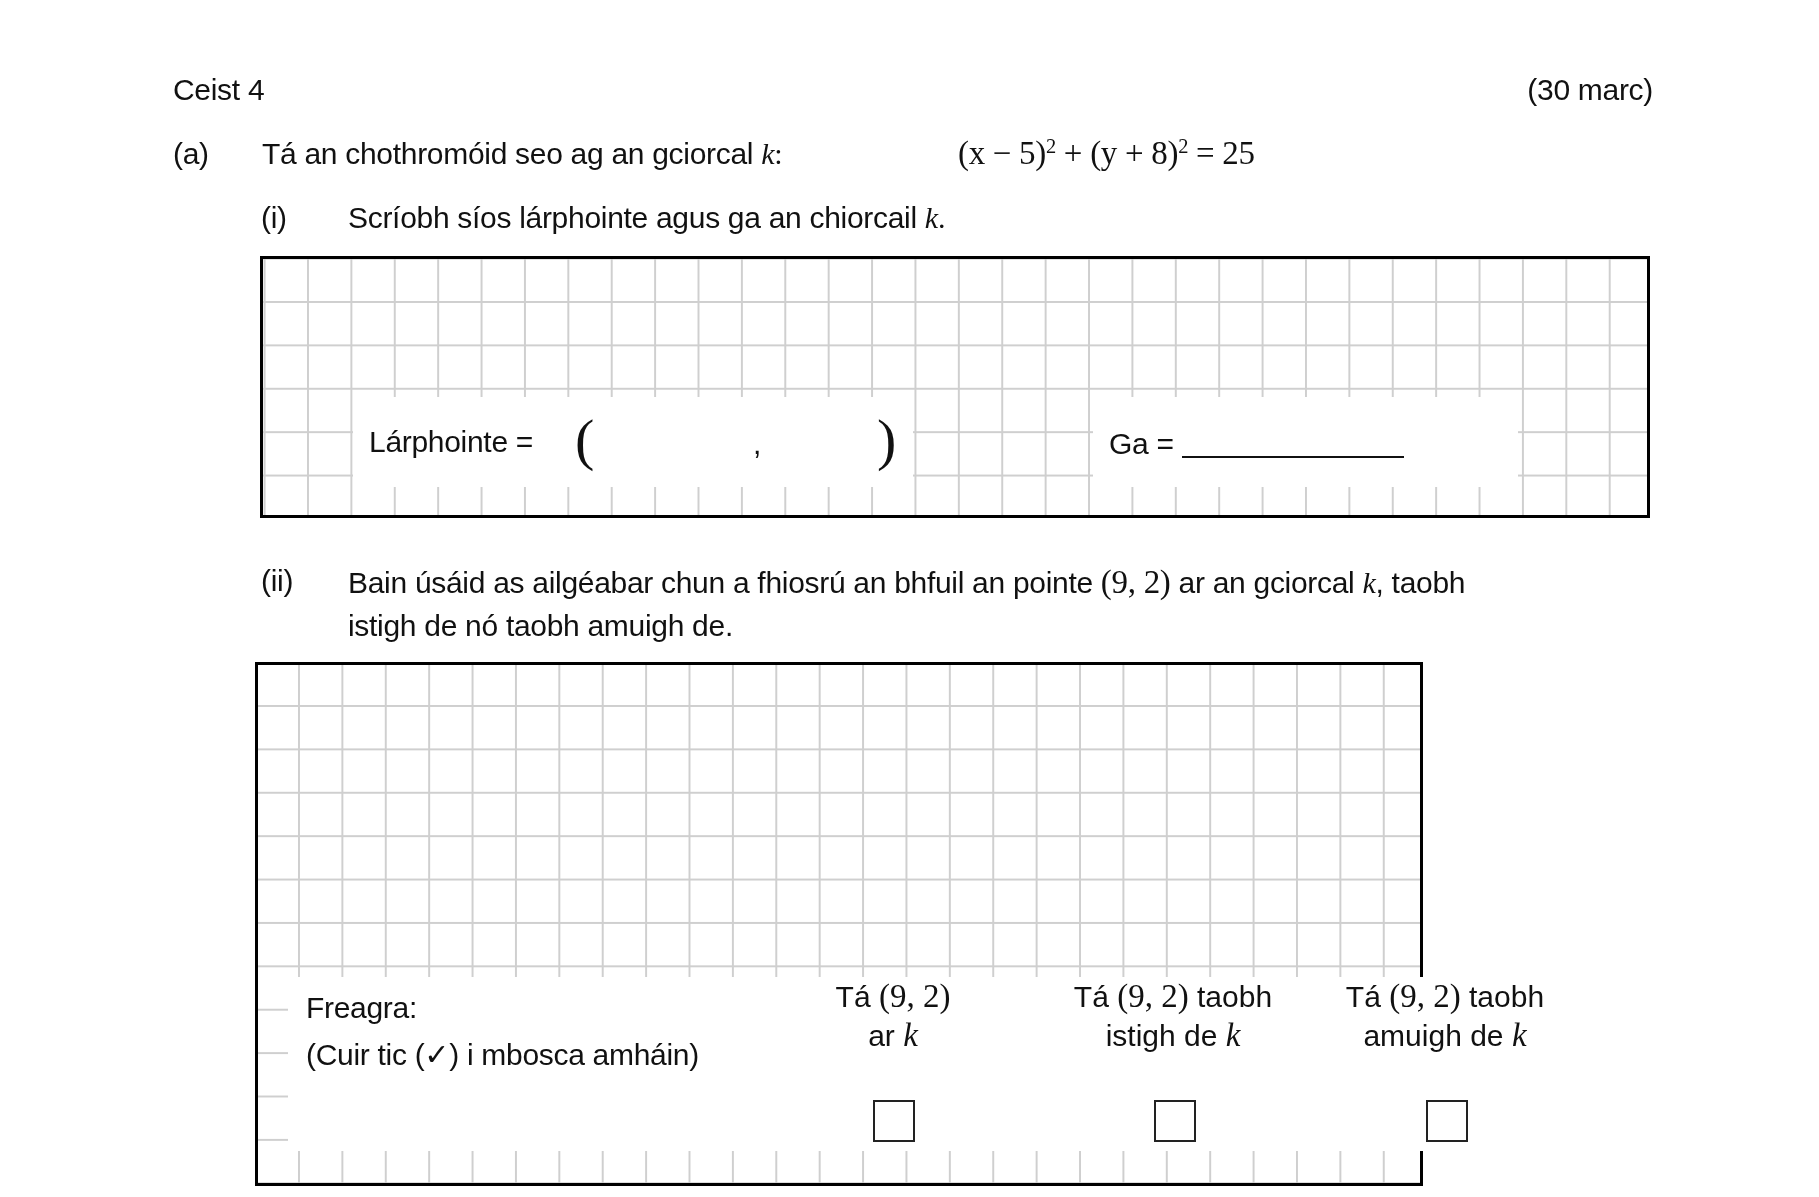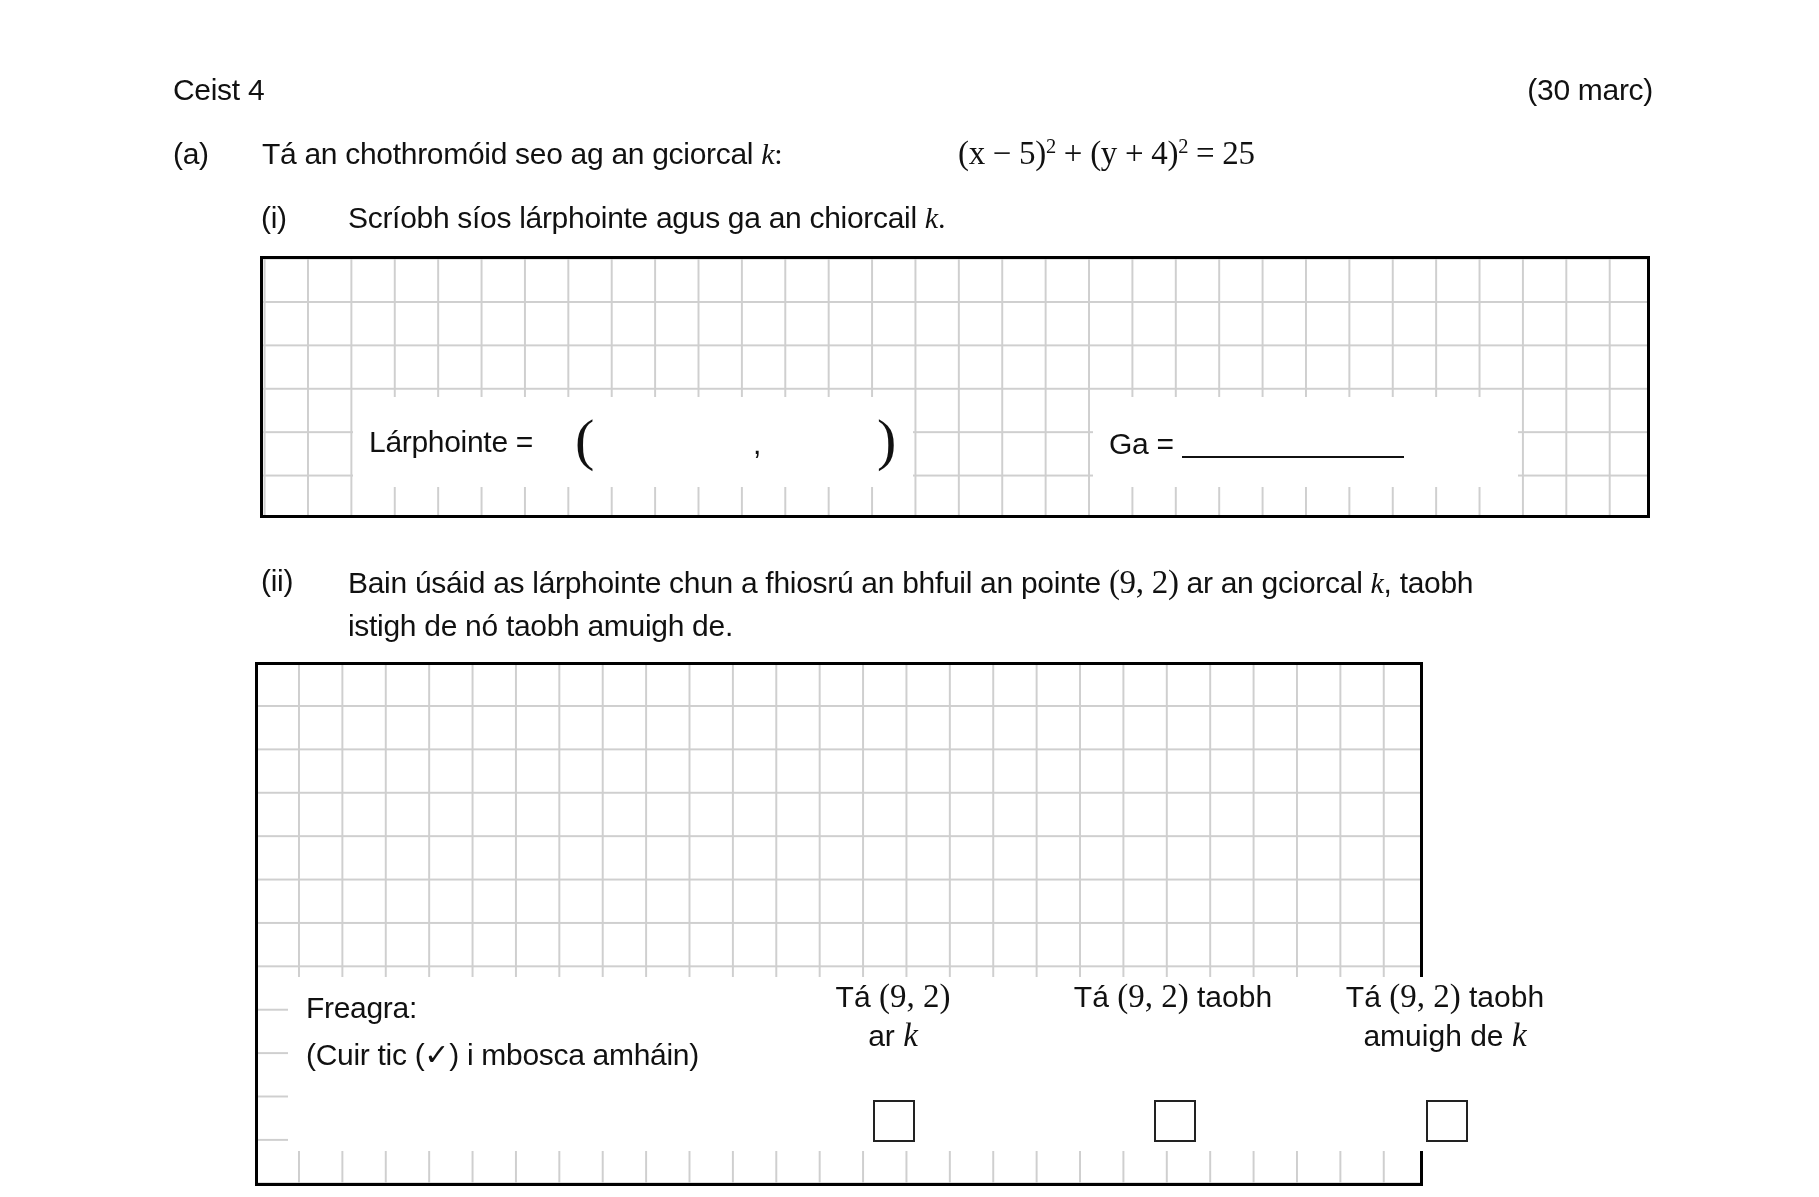--- a/index.html
+++ b/index.html
@@ -27,21 +27,21 @@
 
 <div class="abs t b" style="left:173px; top:73px;">Ceist 4</div>
 <div class="abs t b" style="right:166px; top:73px;">(30 marc)</div>
 
 <div class="abs t b" style="left:173px; top:137px;">(a)</div>
 <div class="abs t" style="left:262px; top:137px;">
   <span>Tá an chothromóid seo ag an gciorcal</span>
   <span class="math mi">k</span><span class="math">:</span>
 </div>
 <div class="abs t math" style="left:958px; top:135px; font-size:33px;">
-  <span>(x − 5)</span><sup>2</sup><span> + </span><span>(y + 4)</span><sup>2</sup><span> = 25</span>
+  <span>(x − 5)</span><sup>2</sup><span> + </span><span>(y + 8)</span><sup>2</sup><span> = 25</span>
 </div>
 
 <div class="abs t b" style="left:261px; top:201px;">(i)</div>
 <div class="abs t" style="left:348px; top:201px;text-align:right;">
   <span>Scríobh síos lárphointe agus ga an chiorcail</span>
   <span class="math mi">k</span><span class="math">.</span>
 </div>
 
 <div class="box" style="left:260px; top:256px; width:1390px; height:262px; background-position:44px 42px;">
   <div class="panel" style="left:830px; top:138px; width:425px; height:90px;">
@@ -52,37 +52,38 @@
     <span class="abs math" style="left:222px; top:8px; font-size:58px; line-height:70px;">(</span>
     <span class="abs" style="left:298px; top:10px; width:95px; height:60px;"></span>
     <span class="abs t b" style="left:400px; top:30px;">,</span>
     <span class="abs" style="left:420px; top:10px; width:100px; height:60px;"></span>
     <span class="abs math" style="left:524px; top:8px; font-size:58px; line-height:70px;">)</span>
   </div>
 </div>
 
 <div class="abs t b" style="left:261px; top:564px;">(ii)</div>
 <div class="abs t" style="left:348px; top:564px;">
-  <span>Bain úsáid as </span><span class="b">lárphointe</span><span> chun a fhiosrú an bhfuil an pointe </span><span class="math" style="font-size:33px;">(9, 2)</span><span> ar an gciorcal </span><span class="math mi">k</span><span>, taobh</span>
+  <span>Bain úsáid as </span><span class="b">ailgéabar</span><span> chun a fhiosrú an bhfuil an pointe </span><span class="math" style="font-size:33px;">(9, 2)</span><span> ar an gciorcal </span><span class="math mi">k</span><span>, taobh</span>
 </div>
 <div class="abs t" style="left:348px; top:609px;">istigh de nó taobh amuigh de.</div>
 
 <div class="box" style="left:255px; top:662px; width:1168px; height:524px; background-position:40px 40px;">
   <div class="panel" style="left:30px; top:312px; width:1330px; height:174px;">
     <div class="abs t" style="left:18px; top:14px;">Freagra:</div>
     <div class="abs t" style="left:18px; top:60px;text-align:center;"><span>(Cuir tic (✓) i mbosca </span><span class="b">amháin</span><span>)</span></div>
 
     <div class="opt" style="left:520px; top:0px; width:170px;">
       <div><span>Tá </span><span class="math" style="font-size:33px;">(9, 2)</span><span></span></div>
       <div><span class="b">ar</span><span> </span><span class="math mi" style="font-size:33px;">k</span></div>
     </div>
     <div class="checkbox" style="left:585px; top:123px;"></div>
 
     <div class="opt" style="left:765px; top:0px; width:240px;">
       <div><span>Tá </span><span class="math" style="font-size:33px;">(9, 2)</span><span> taobh</span></div>
+      <div><span class="b">istigh</span><span> de </span><span class="math mi" style="font-size:33px;">k</span></div>
     </div>
     <div class="checkbox" style="left:866px; top:123px;"></div>
 
     <div class="opt" style="left:1037px; top:0px; width:240px;">
       <div><span>Tá </span><span class="math" style="font-size:33px;">(9, 2)</span><span> taobh</span></div>
       <div><span class="b">amuigh</span><span> de </span><span class="math mi" style="font-size:33px;">k</span></div>
     </div>
     <div class="checkbox" style="left:1138px; top:123px;"></div>
   </div>
 </div>

